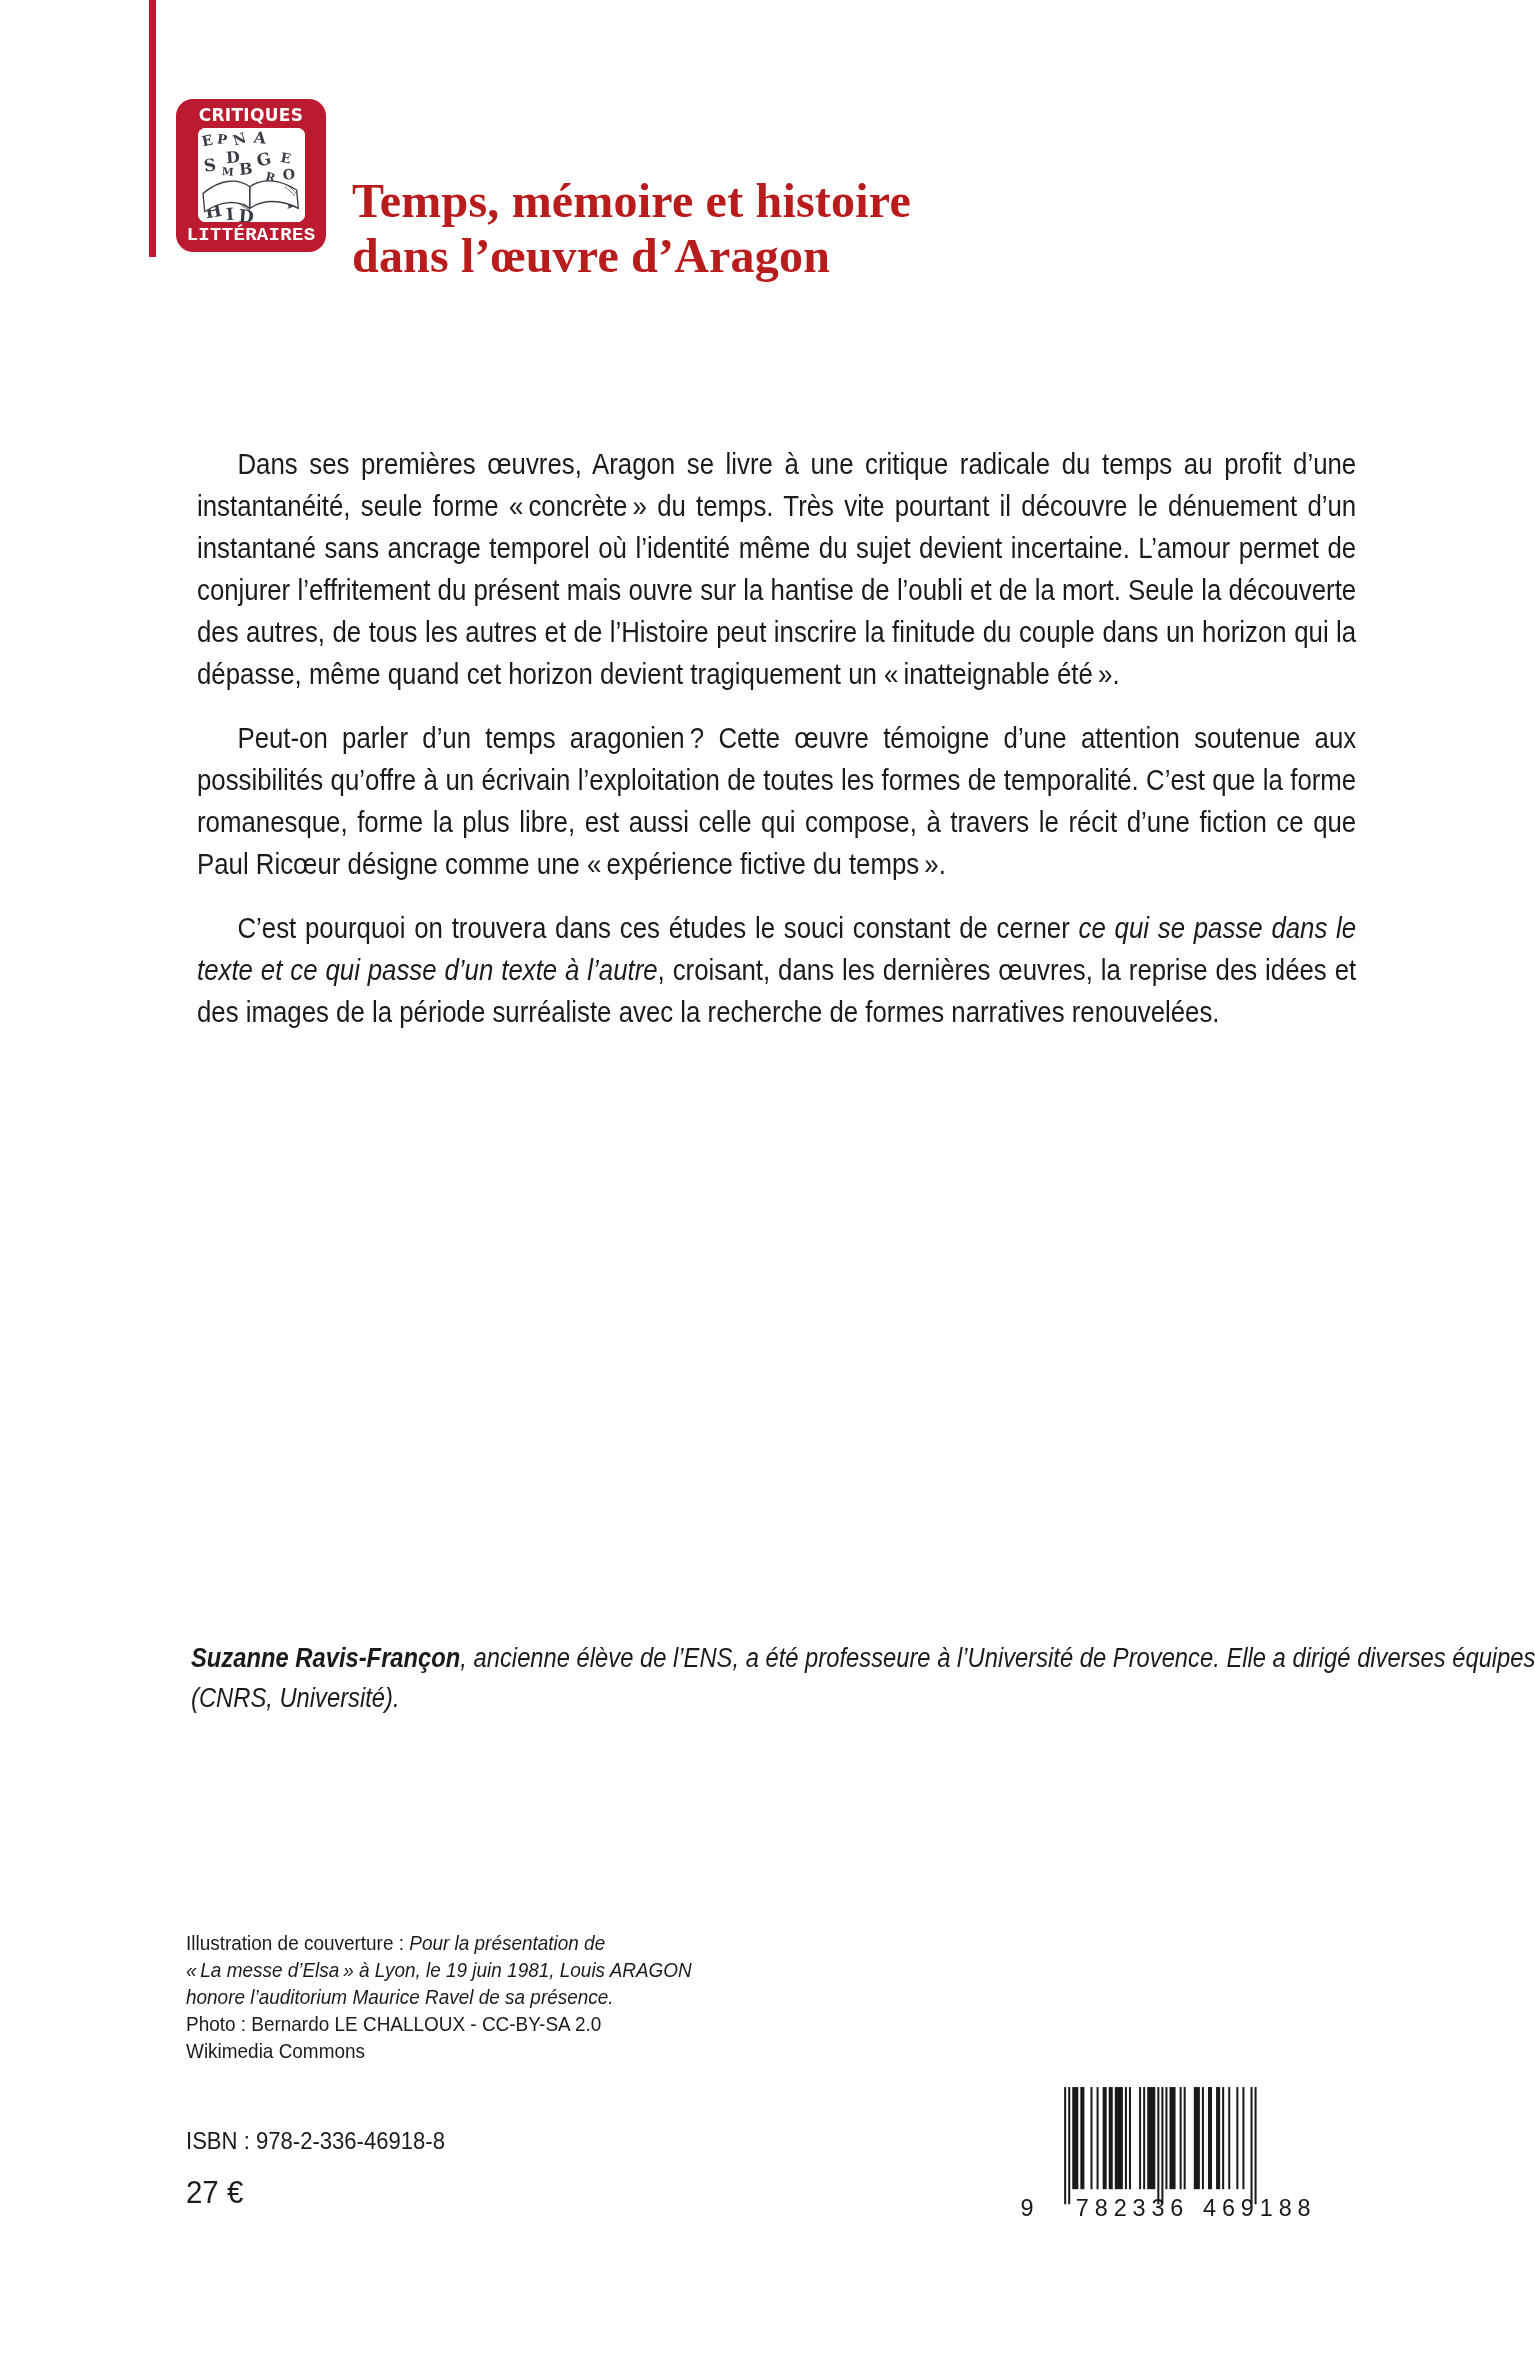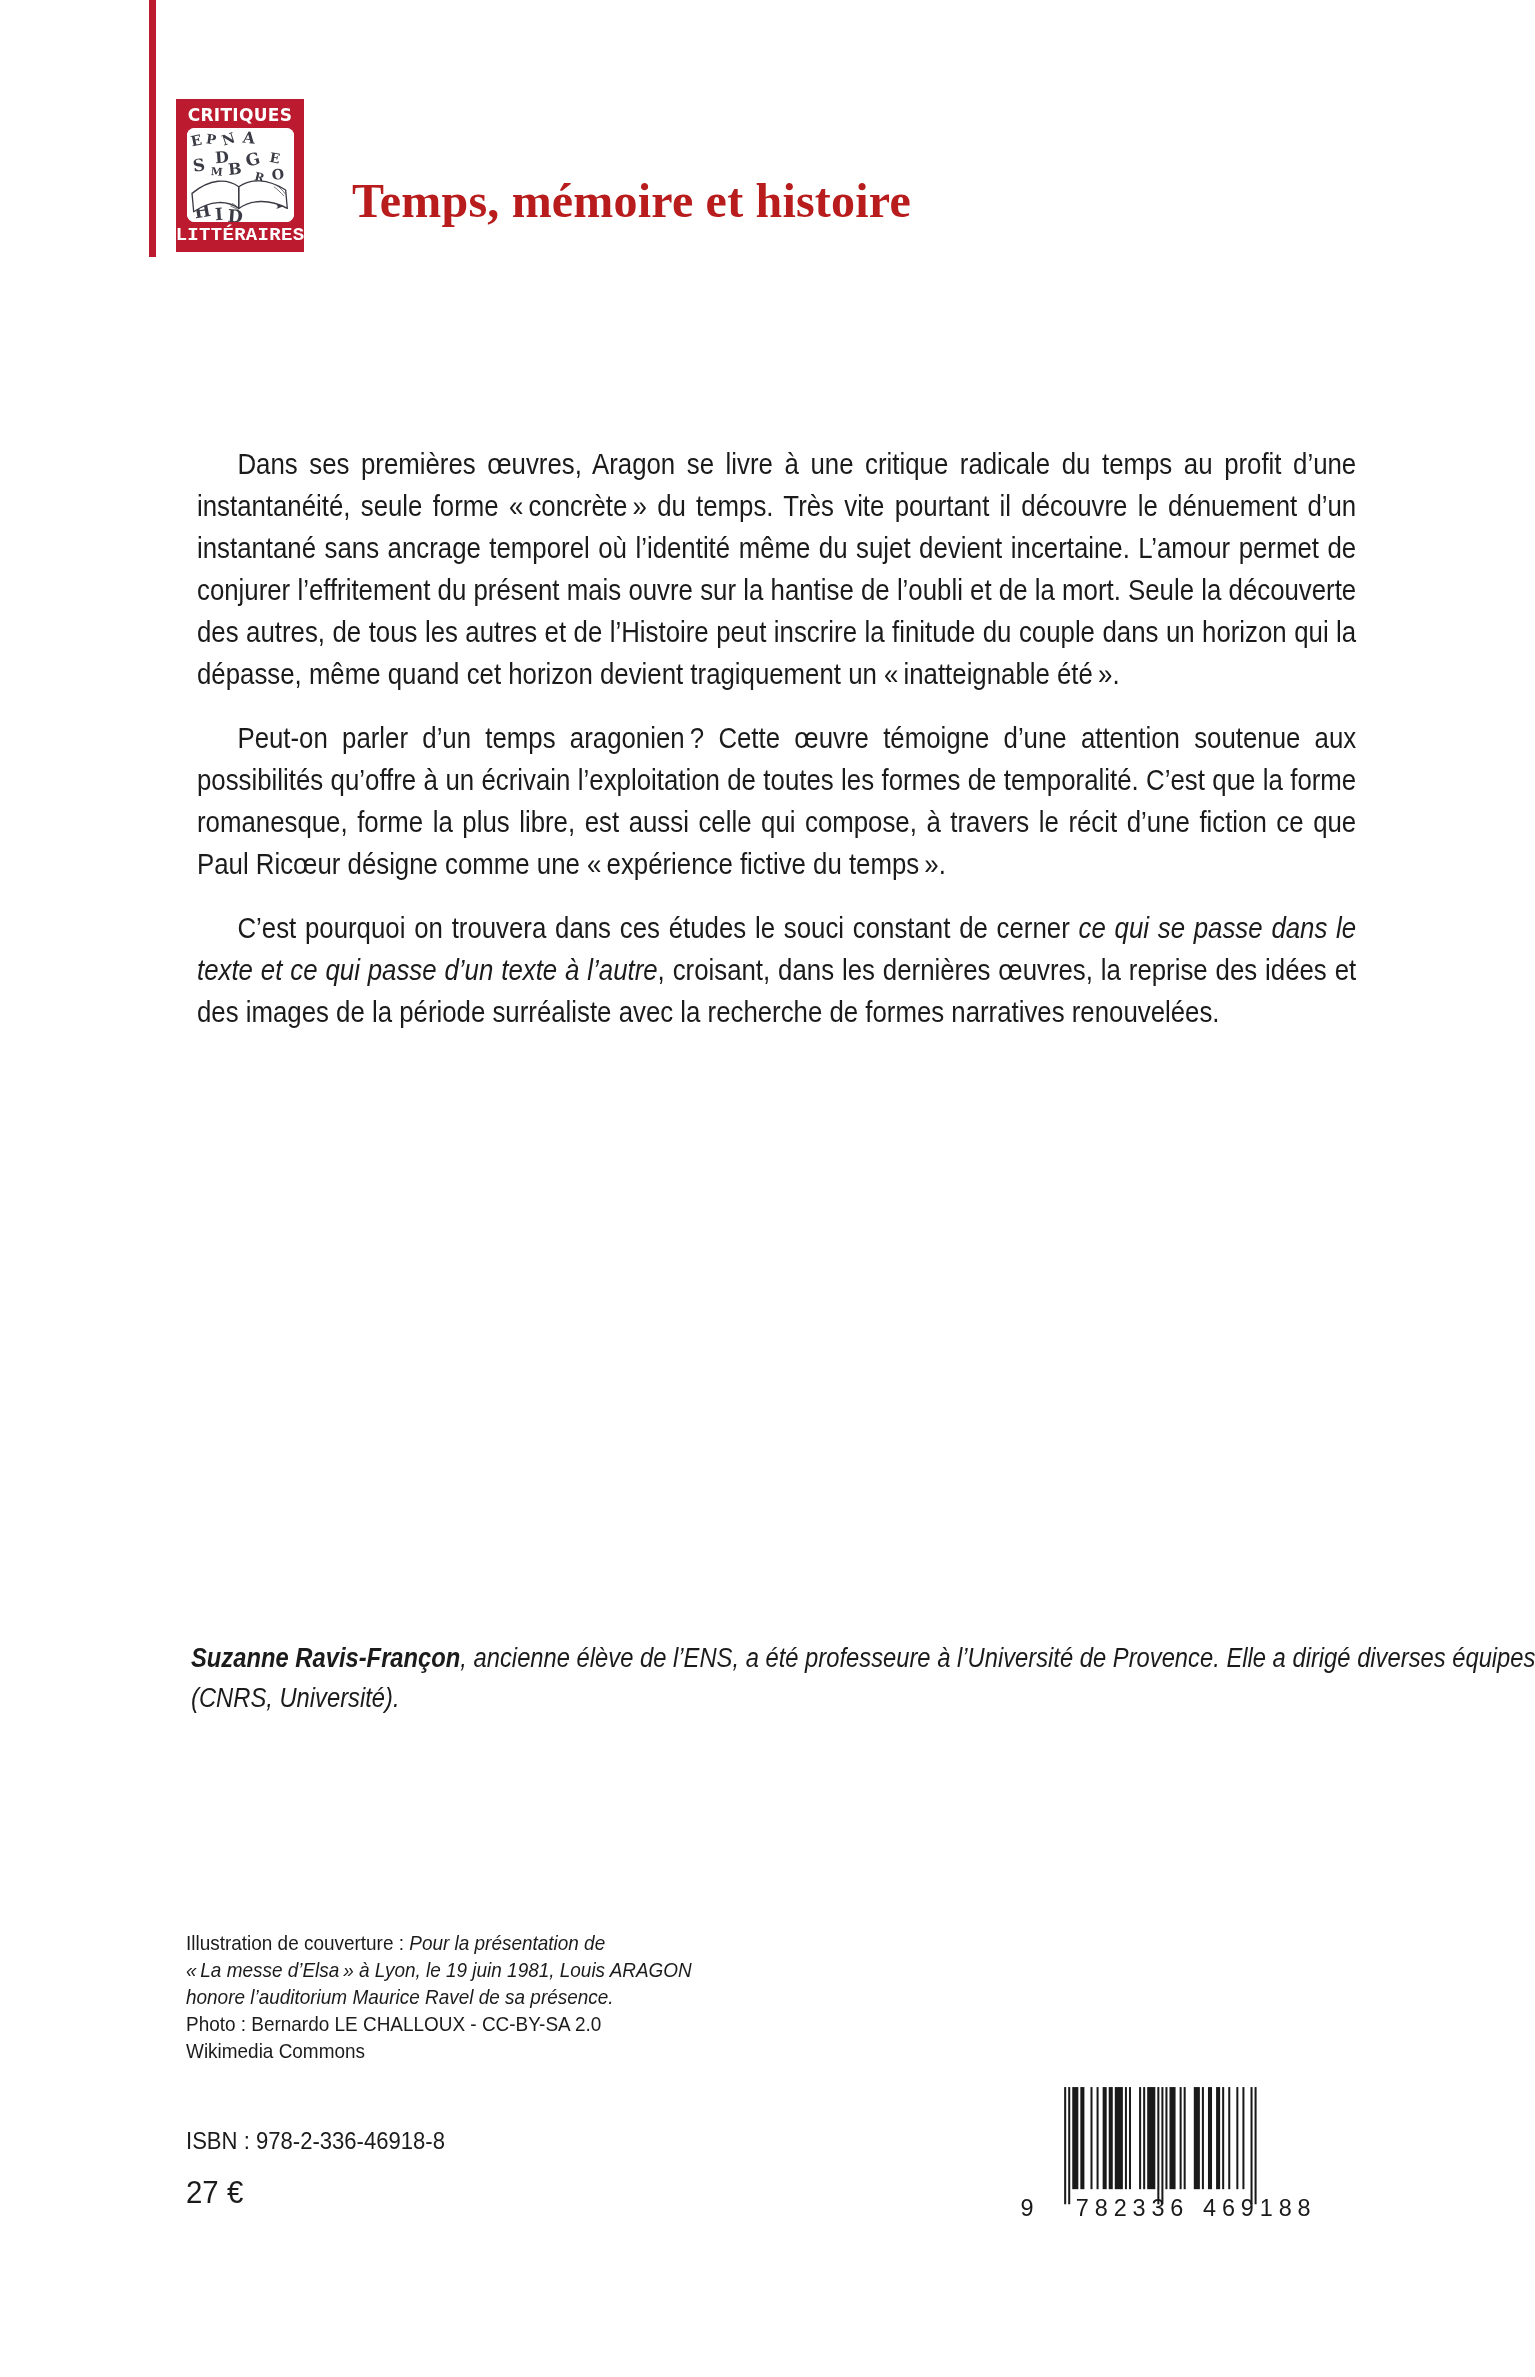--- a/index.html
+++ b/index.html
@@ -24,24 +24,24 @@
     width: 6.7px;
     height: 257px;
     background: #bc1a2e;
   }
 
   
   .badge {
     position: absolute;
     left: 176px;
     top: 99px;
-    width: 128px;
+    width: 150px;
     height: 153px;
     background: #bc1a2e;
-    border-radius: 0;
+    border-radius: 17px;
     box-sizing: border-box;
     padding: 7.6px 6.7px 6.7px 6.7px;
     display: flex;
     flex-direction: column;
     align-items: center;
     justify-content: space-between;
   }
   .badge-top-label, .badge-bottom-label {
     color: #ffffff;
     font-family: "DejaVu Sans", sans-serif;
@@ -208,20 +208,21 @@
         <path d="M107 68 C111 71 115 75 118 79"></path>
       </g>
     </svg>
   </div>
 
   <div class="badge-bottom-label">LITTÉRAIRES</div>
 </div>
 
 <h1 class="title">
   <span class="t-line">Temps, mémoire et histoire</span>
+  <span class="t-line">dans l’œuvre d’Aragon</span>
 </h1>
 
 <div class="body-copy">
   <p class="para indent">Dans ses premières œuvres, Aragon se livre à une critique radicale du temps au profit d’une instantanéité, seule forme « concrète » du temps. Très vite pourtant il découvre le dénuement d’un instantané sans ancrage temporel où l’identité même du sujet devient incertaine. L’amour permet de conjurer l’effritement du présent mais ouvre sur la hantise de l’oubli et de la mort. Seule la découverte des autres, de tous les autres et de l’Histoire peut inscrire la finitude du couple dans un horizon qui la dépasse, même quand cet horizon devient tragiquement un « inatteignable été ».</p>
   <p class="para indent">Peut-on parler d’un temps aragonien ? Cette œuvre témoigne d’une attention soutenue aux possibilités qu’offre à un écrivain l’exploitation de toutes les formes de temporalité. C’est que la forme romanesque, forme la plus libre, est aussi celle qui compose, à travers le récit d’une fiction ce que Paul Ricœur désigne comme une « expérience fictive du temps ».</p>
   <p class="para indent"><span>C’est pourquoi on trouvera dans ces études le souci constant de cerner </span><em>ce qui se passe dans le texte et ce qui passe d’un texte à l’autre</em><span>, croisant, dans les dernières œuvres, la reprise des idées et des images de la période surréaliste avec la recherche de formes narratives renouvelées.</span></p>
 </div>
 
 <div class="author-note"><strong>Suzanne Ravis-Françon</strong><span>, ancienne élève de l’ENS, a été professeure à l’Université de Provence. Elle a dirigé diverses équipes de recherches (CNRS, Université).</span></div>
 

